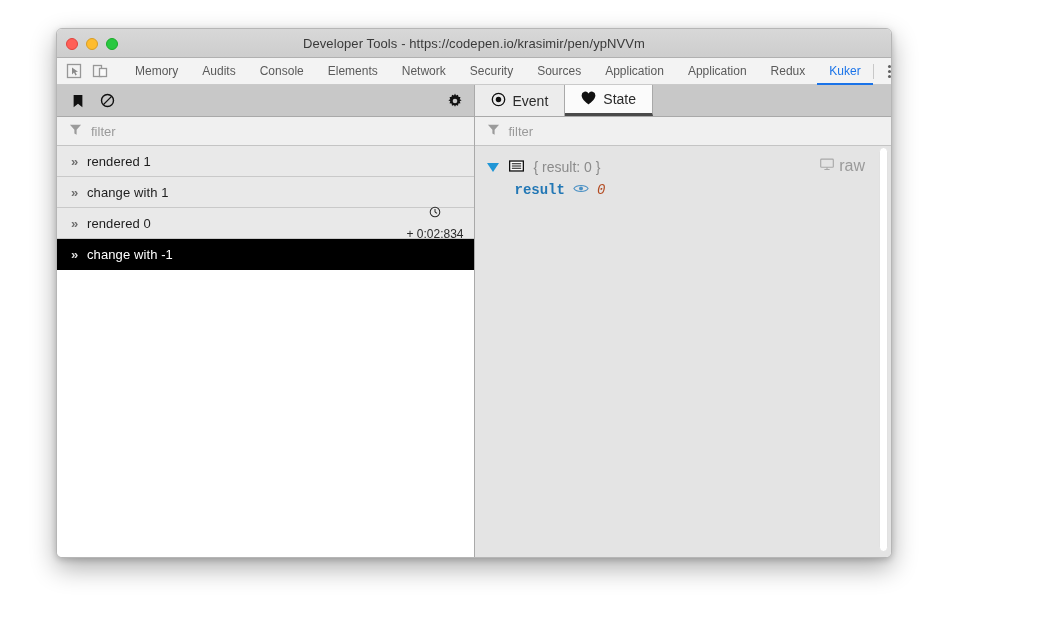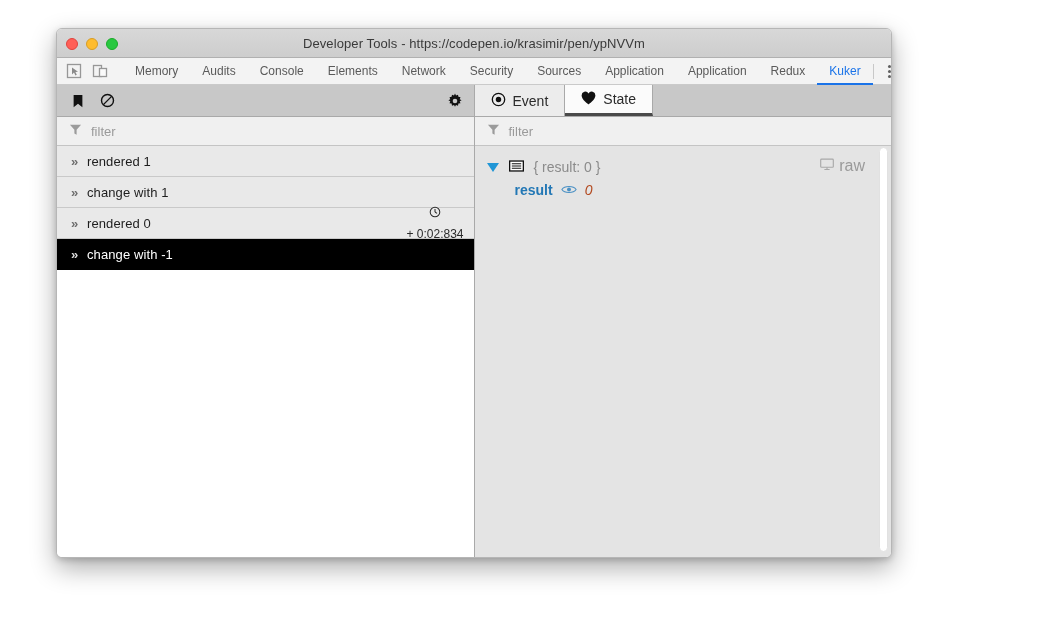--- a/index.html
+++ b/index.html
@@ -140,21 +140,21 @@
   .tree-head { display: flex; align-items: center; gap: 10px; }
   .tri {
     width: 0; height: 0;
     border-left: 6px solid transparent;
     border-right: 6px solid transparent;
     border-top: 9px solid #2196d6;
   }
   .obj-label { font-size: 14px; color: #8b8b8b; }
   .raw-btn { position: absolute; right: 26px; top: 11px; display: flex; align-items: center; gap: 5px; }
   .raw-btn .rawtext { font-size: 16px; color: #9a9a9a; }
-  .tree-child { margin: 5px 0 0 28px; display: flex; align-items: center; gap: 8px; }
+  .tree-child { margin: 5px 0 0 28px; display: flex; align-items: center; gap: 8px; font-family: Liberation Mono, monospace; }
   .prop-key { font-size: 14px; font-weight: bold; color: #2277b5; }
   .prop-val { font-size: 14px; color: #b34a20; font-style: italic; }
 
   
   #rscroll { position: absolute; right: 2px; top: 62px; bottom: 6px; width: 11px; }
   #rscroll .thumb { position: absolute; left: 1px; top: 0; width: 9px; height: 100%;
                     background: #ffffff; border-radius: 5px; border: 1px solid #e1e1e1; }
 </style>
 </head>
 <body>

